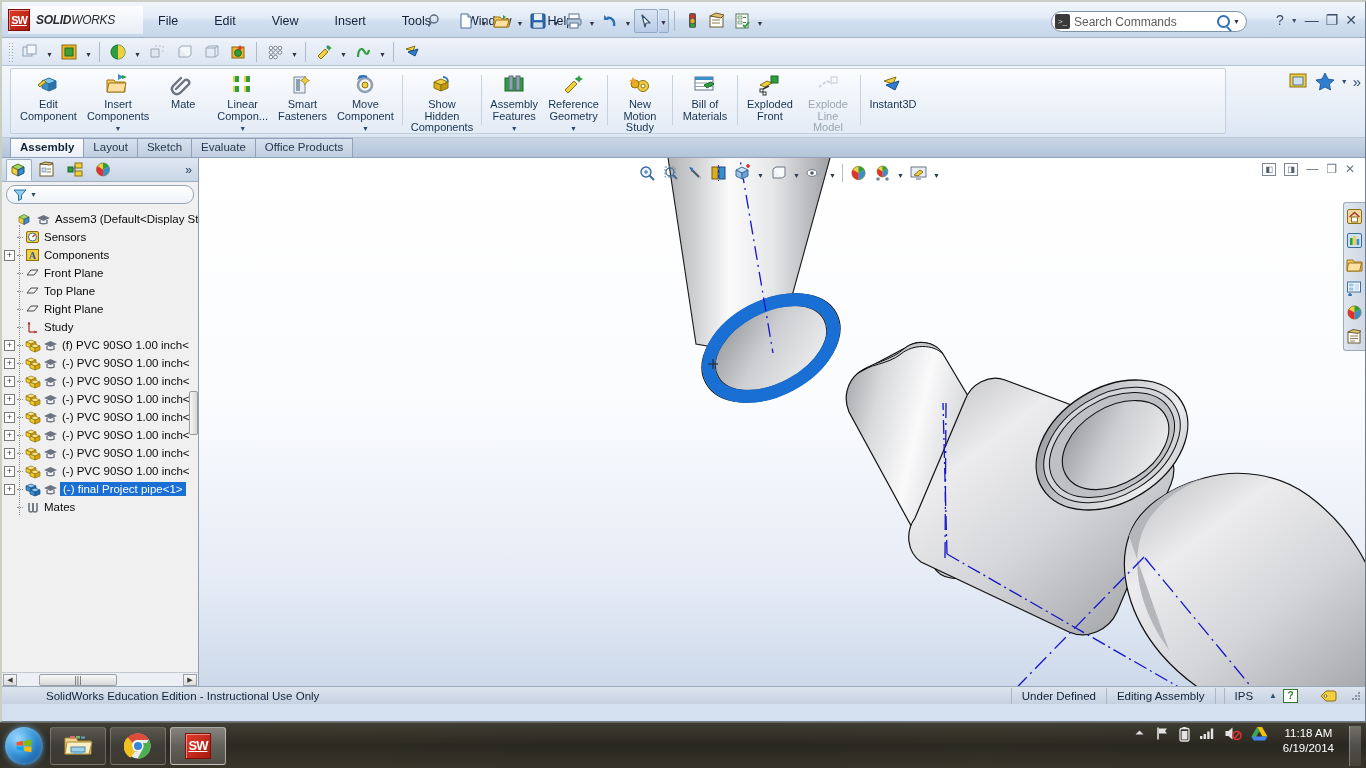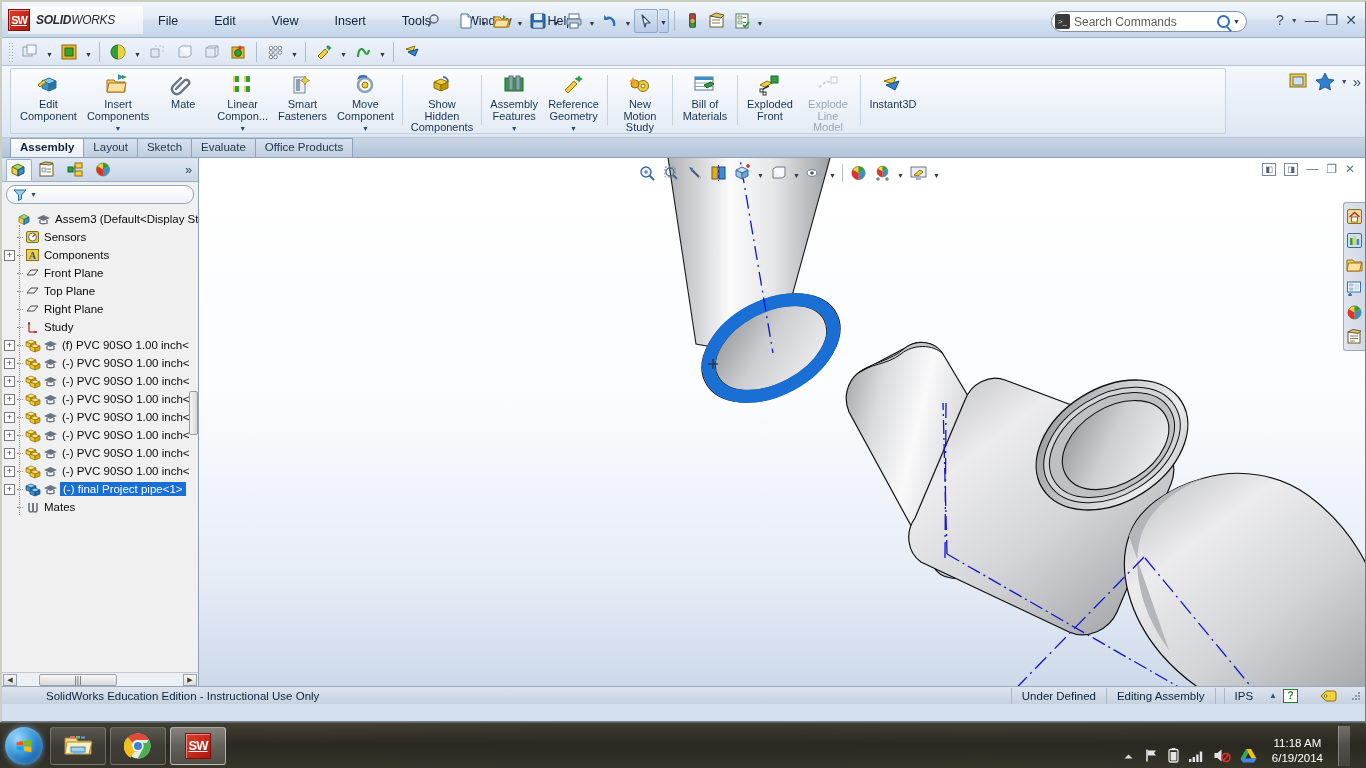--- a/index.html
+++ b/index.html
@@ -252,21 +252,21 @@
     box-shadow: 0 0 6px rgba(120,200,255,.6), inset 0 0 6px rgba(255,255,255,.4);
     display: flex; align-items: center; justify-content: center;
   }
   .tbitem {
     width: 56px; height: 38px; margin-left: 4px;
     background: linear-gradient(180deg, rgba(255,255,255,.16), rgba(255,255,255,.04));
     border: 1px solid rgba(255,255,255,.22); border-radius: 3px;
     display: flex; align-items: center; justify-content: center;
   }
   .tbitem.active { background: linear-gradient(180deg, rgba(255,255,255,.38), rgba(255,255,255,.14)); border-color: rgba(255,255,255,.5); }
-  #tray { margin-left: auto; display: flex; align-items: flex-end; gap: 9px; padding-right: 16px; color: #e8e8e8; }
+  #tray { margin-left: auto; display: flex; align-items: flex-start; gap: 9px; padding-right: 5px; color: #e8e8e8; }
   #clock { text-align: center; font-size: 11.5px; line-height: 15px; color: #fff; padding: 0 6px; }
   #showdesk { width: 12px; height: 40px; background: linear-gradient(180deg,rgba(255,255,255,.28),rgba(255,255,255,.08));
     border-left: 1px solid rgba(255,255,255,.3); }
 </style>
 </head>
 <body>
 
 <div id="desktop"></div>
 
 <div id="sw-window">

